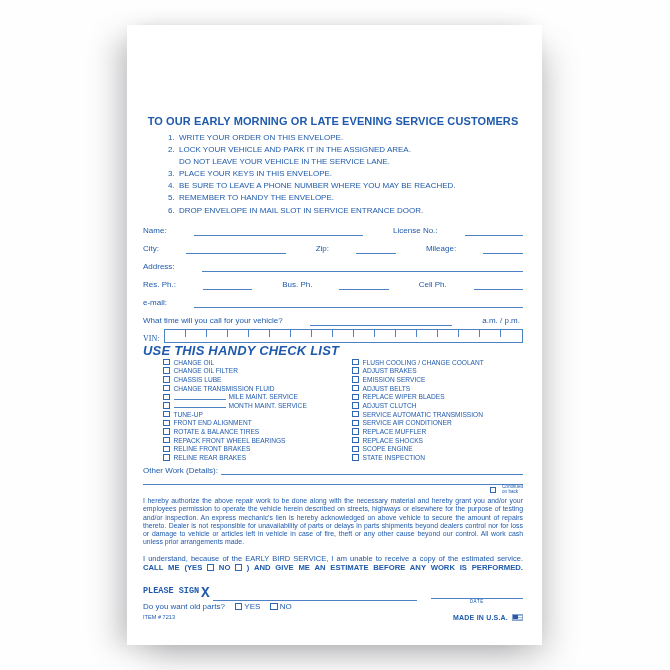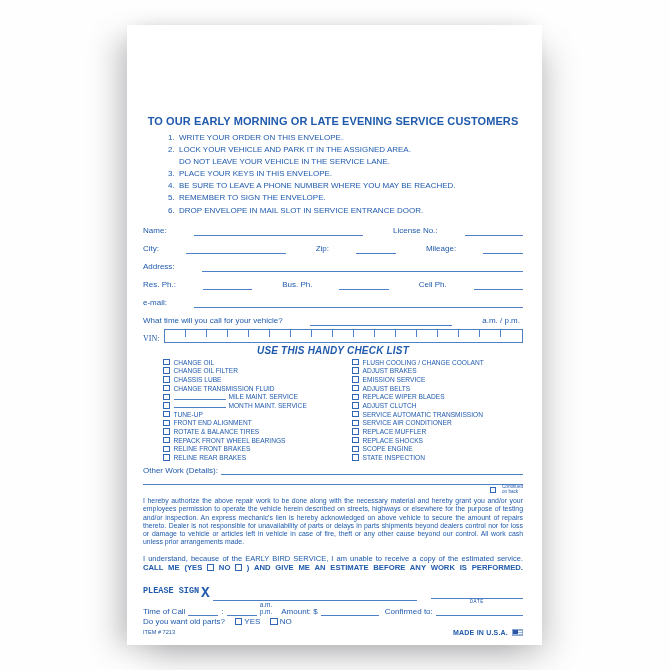--- a/index.html
+++ b/index.html
@@ -38,21 +38,21 @@
   .lbl.mid { padding-left:6px; } .g08 { flex:.8; } .g1 { flex:1; } .g15 { flex:1.5; } .g2 { flex:2; } .g3 { flex:2.9; }
   .wyear { flex:0 0 38px; }
 
   
   .vrow { display:flex; align-items:flex-end; height:17px; font-size:8px;font-family:Liberation Serif, serif; }
   .vinbox { flex:1; height:14px; border:1px solid #4d80c4; display:flex; margin-left:2px; }
   .vincell { flex:1; position:relative; }
   .vincell + .vincell::before { content:""; position:absolute; left:-1px; top:0; height:58%; border-left:1px solid #4d80c4; }
 
   
-  .clhead { text-align:center; font-weight:bold; font-style:italic; font-size:10px; line-height:11px; margin-top:2px; letter-spacing:.2px; }
+  .clhead { font-weight:bold; font-style:italic; font-size:13px; line-height:11px; margin-top:2px; letter-spacing:.2px; }
   .cols { display:flex; margin-top:2px; }
   .col { flex:1; }
   .col.left { padding-left:20px; }
   .col.right { padding-left:18px; }
   .citem { display:flex; align-items:center; height:8.7px; font-size:6.6px; white-space:nowrap; }
   .cbox { flex:0 0 6.5px; width:6.5px; height:6.5px; border:1px solid #2f67b4; margin-right:4px; background:#fff; }
   .cblank { width:52px; border-bottom:1px solid #4d80c4; height:6px; margin-right:3px; }
 
   
   .owrow { display:flex; align-items:flex-end; height:13px; font-size:8px; }
@@ -122,21 +122,21 @@
         <div class="irow">
             <span class="inum">3.</span>
             <span class="itext">PLACE YOUR KEYS IN THIS ENVELOPE.</span>
           </div>
         <div class="irow">
             <span class="inum">4.</span>
             <span class="itext">BE SURE TO LEAVE A PHONE NUMBER WHERE YOU MAY BE REACHED.</span>
           </div>
         <div class="irow">
             <span class="inum">5.</span>
-            <span class="itext">REMEMBER TO SIGN THE ENVELOPE.</span>
+            <span class="itext">REMEMBER TO HANDY THE ENVELOPE.</span>
           </div>
         <div class="irow">
             <span class="inum">6.</span>
             <span class="itext">DROP ENVELOPE IN MAIL SLOT IN SERVICE ENTRANCE DOOR.</span>
           </div>
       </div>
 
       <div class="frows">
         <div class="frow">
           <span class="lbl">Name:</span>
@@ -332,34 +332,20 @@
         <span class="pls">PLEASE SIGN</span>
         <span class="xmark">X</span>
         <span class="blank sigline"></span>
         <span class="siggap"></span>
         <span class="datewrap">
           <span class="dateline"></span>
           <span class="datelabel">DATE</span>
         </span>
       </div>
 
-      <div class="timerow">
-        <span class="lbl">Time of Call</span>
-        <span class="blank tblank1"></span>
-        <span class="colon">:</span>
-        <span class="blank tblank2"></span>
-        <span class="ampm">
-          <span>a.m.</span>
-          <span>p.m.</span>
-        </span>
-        <span class="lbl mid">Amount: $</span>
-        <span class="blank amtblank"></span>
-        <span class="lbl mid">Confirmed to:</span>
-        <span class="blank confblank"></span>
-      </div>
 
       <div class="oprow">
         <span>Do you want old parts?</span>
         <span class="cbox"></span>
         <span>YES</span>
         <span class="cbox"></span>
         <span>NO</span>
       </div>
 
       <div class="footrow">

